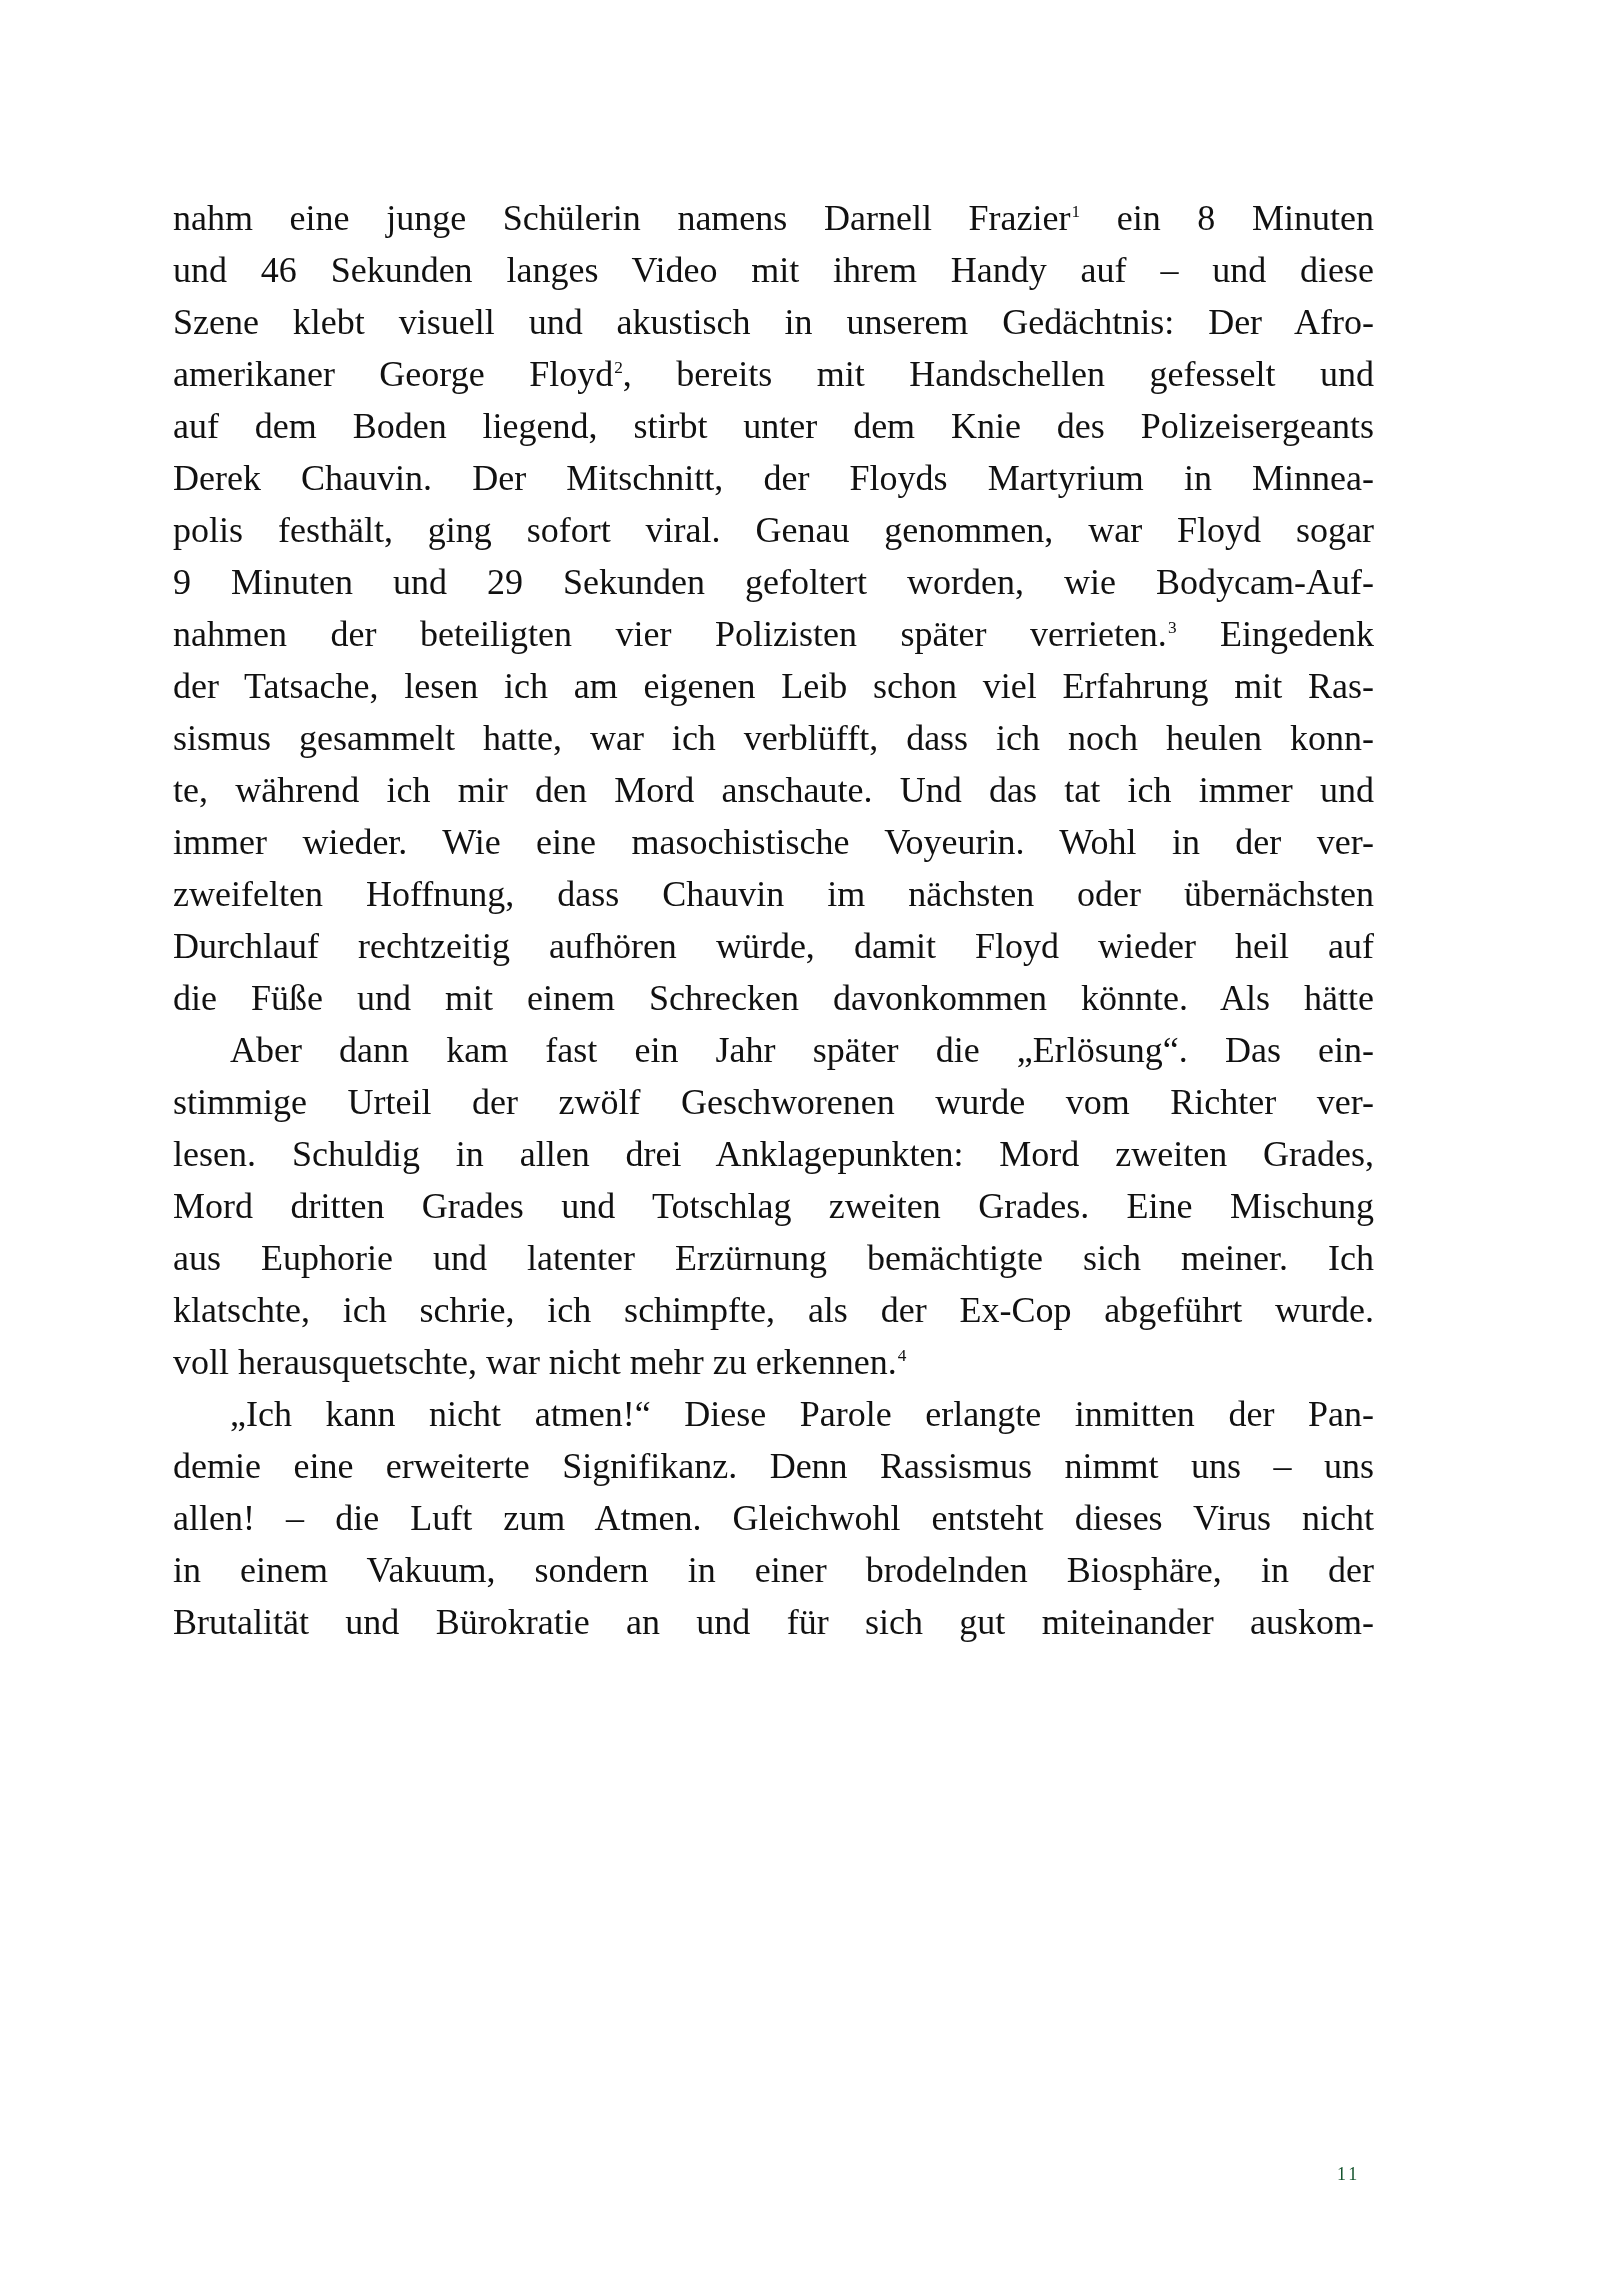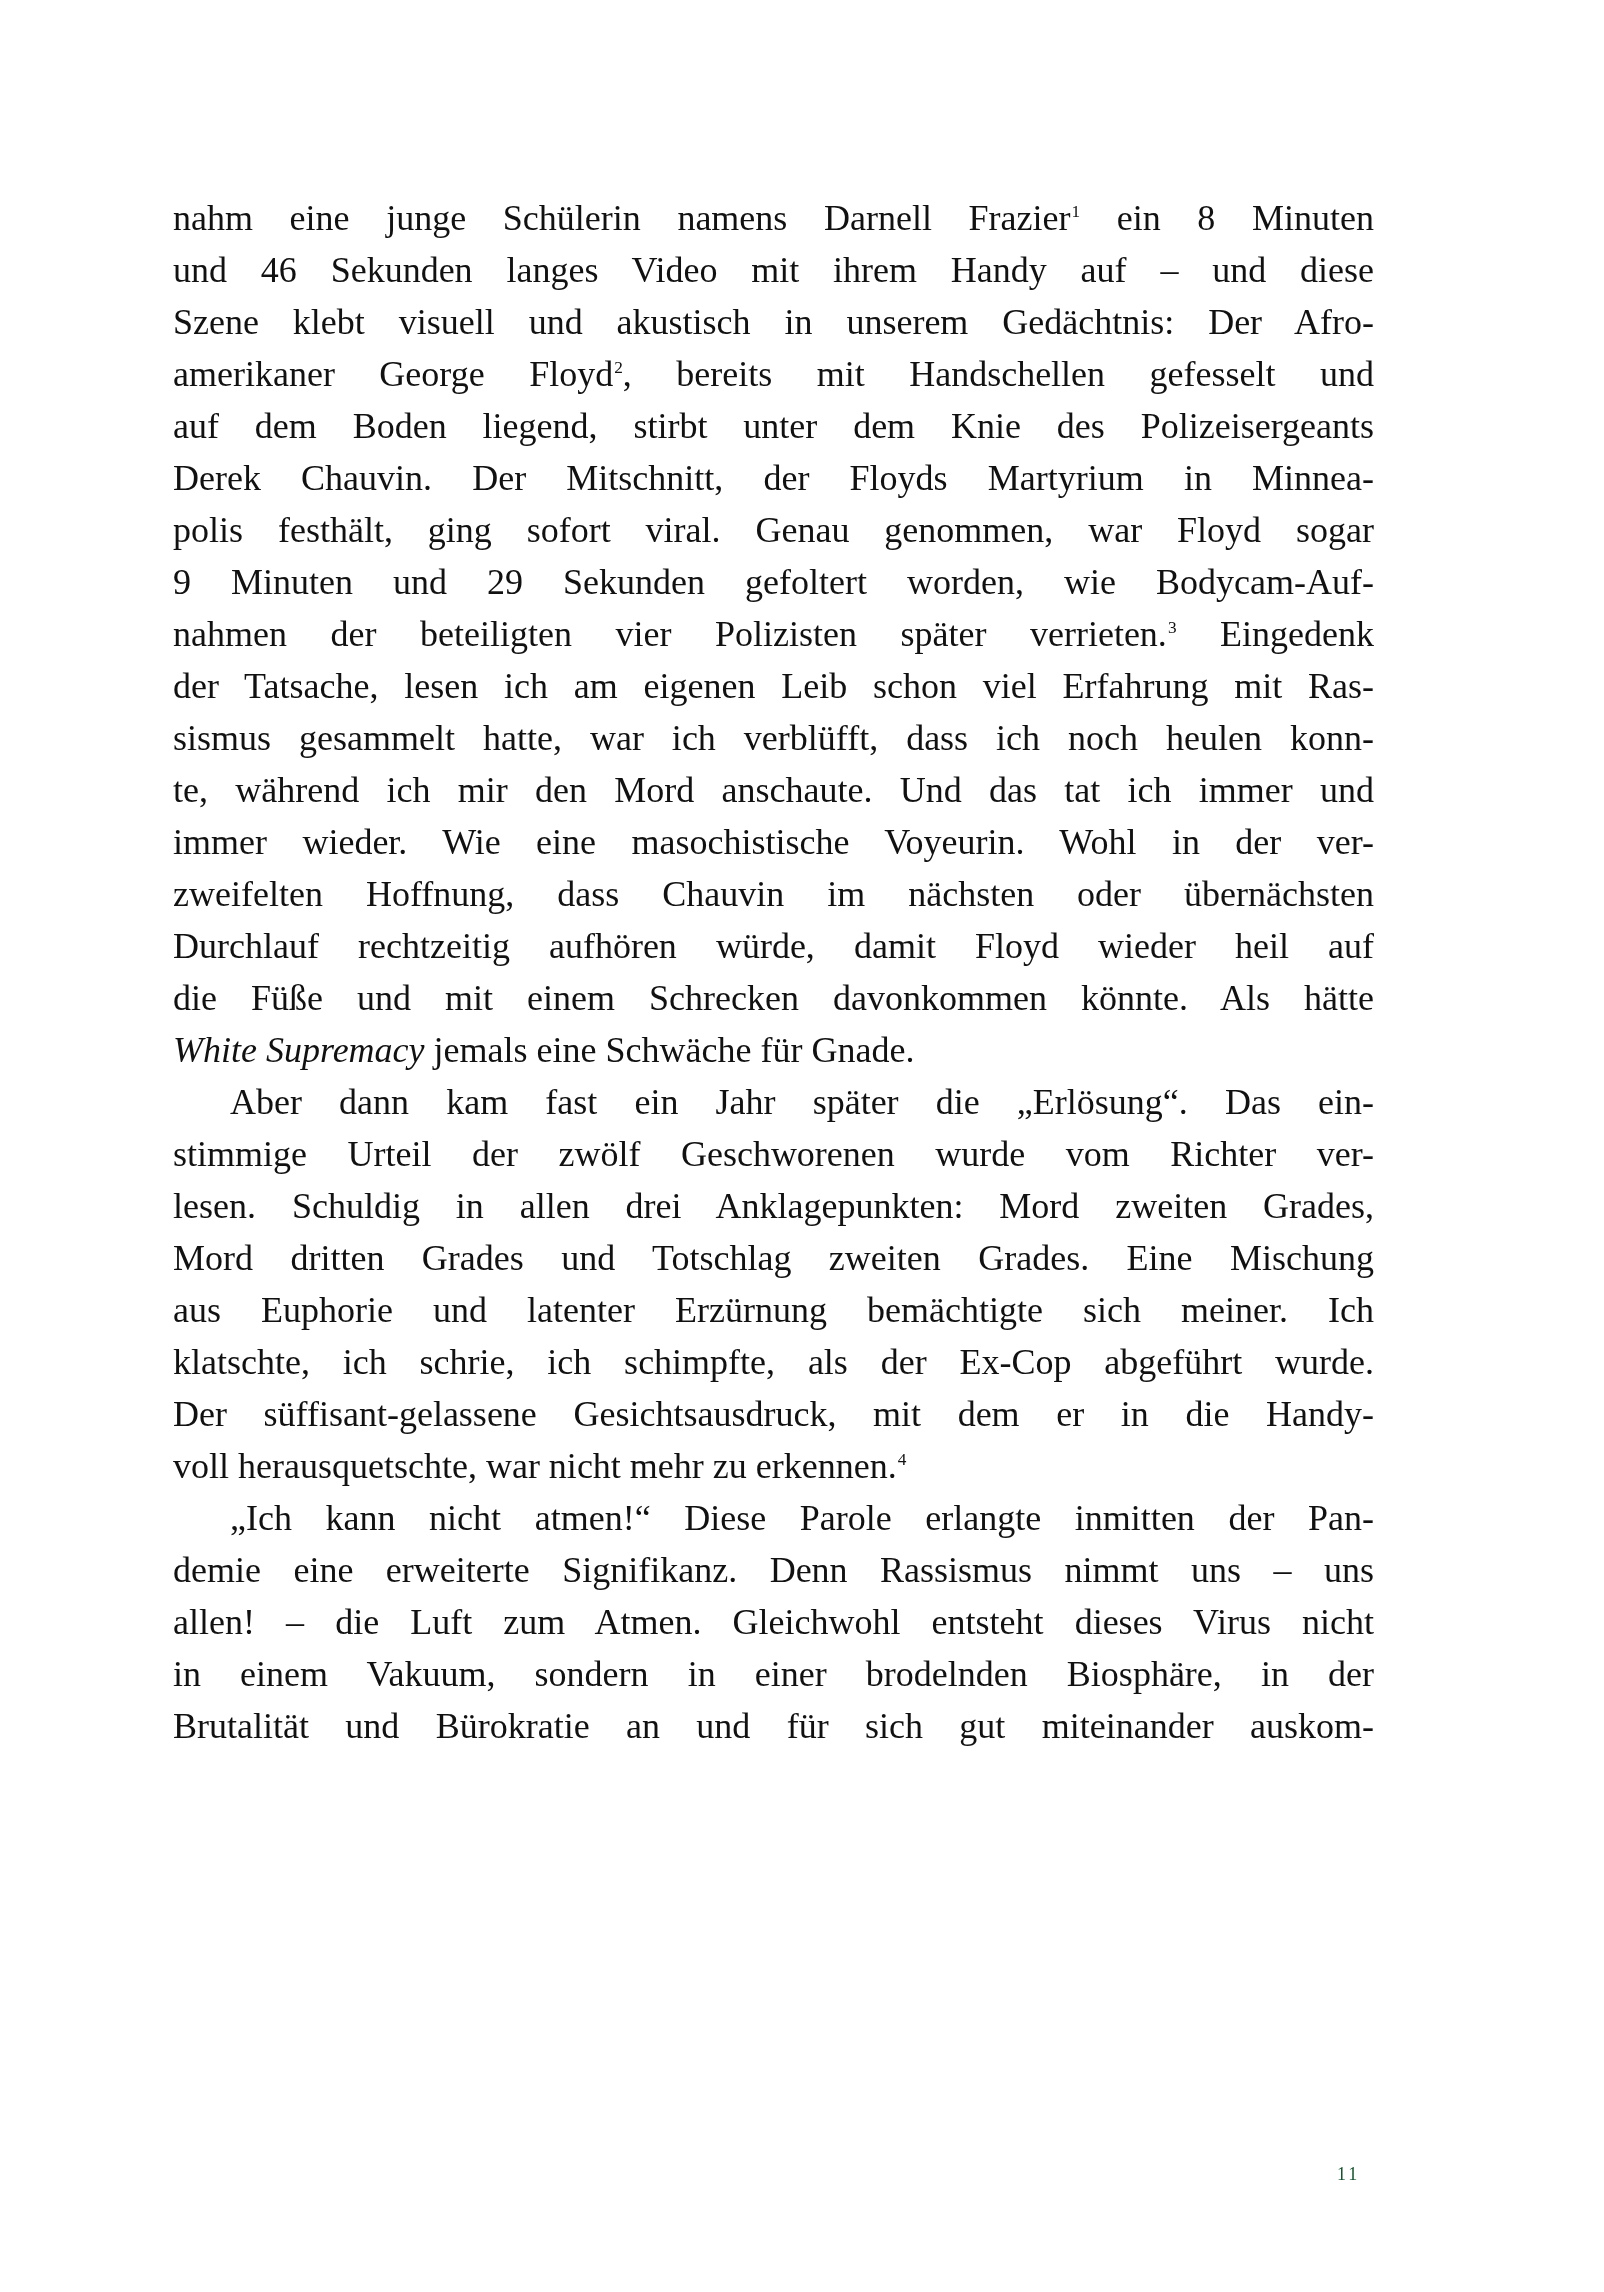--- a/index.html
+++ b/index.html
@@ -79,28 +79,26 @@
       <div class="line"><span>polis festhält, ging sofort viral. Genau genommen, war Floyd sogar</span></div>
       <div class="line"><span>9 Minuten und 29 Sekunden gefoltert worden, wie Bodycam-Auf-</span></div>
       <div class="line"><span>nahmen der beteiligten vier Polizisten später verrieten.</span><sup>3</sup><span> Eingedenk</span></div>
       <div class="line"><span>der Tatsache, lesen ich am eigenen Leib schon viel Erfahrung mit Ras-</span></div>
       <div class="line"><span>sismus gesammelt hatte, war ich verblüfft, dass ich noch heulen konn-</span></div>
       <div class="line"><span>te, während ich mir den Mord anschaute. Und das tat ich immer und</span></div>
       <div class="line"><span>immer wieder. Wie eine masochistische Voyeurin. Wohl in der ver-</span></div>
       <div class="line"><span>zweifelten Hoffnung, dass Chauvin im nächsten oder übernächsten</span></div>
       <div class="line"><span>Durchlauf rechtzeitig aufhören würde, damit Floyd wieder heil auf</span></div>
       <div class="line"><span>die Füße und mit einem Schrecken davonkommen könnte. Als hätte</span></div>
-      <div class="line last"><em>White Supremacy</em><span> jemals eine Schwäche für Gnade.</span></div>
       <div class="line indent"><span>Aber dann kam fast ein Jahr später die „Erlösung“. Das ein-</span></div>
       <div class="line"><span>stimmige Urteil der zwölf Geschworenen wurde vom Richter ver-</span></div>
       <div class="line"><span>lesen. Schuldig in allen drei Anklagepunkten: Mord zweiten Grades,</span></div>
       <div class="line"><span>Mord dritten Grades und Totschlag zweiten Grades. Eine Mischung</span></div>
       <div class="line"><span>aus Euphorie und latenter Erzürnung bemächtigte sich meiner. Ich</span></div>
       <div class="line"><span>klatschte, ich schrie, ich schimpfte, als der Ex-Cop abgeführt wurde.</span></div>
-      <div class="line"><span>Der süffisant-gelassene Gesichtsausdruck, mit dem er in die Handy-</span></div>
       <div class="line last"><span>voll herausquetschte, war nicht mehr zu erkennen.</span><sup>4</sup></div>
       <div class="line indent"><span>„Ich kann nicht atmen!“ Diese Parole erlangte inmitten der Pan-</span></div>
       <div class="line"><span>demie eine erweiterte Signifikanz. Denn Rassismus nimmt uns – uns</span></div>
       <div class="line"><span>allen! – die Luft zum Atmen. Gleichwohl entsteht dieses Virus nicht</span></div>
       <div class="line"><span>in einem Vakuum, sondern in einer brodelnden Biosphäre, in der</span></div>
       <div class="line"><span>Brutalität und Bürokratie an und für sich gut miteinander auskom-</span></div>
     </div>
   <div class="page-number">11</div>
 </div>
 

